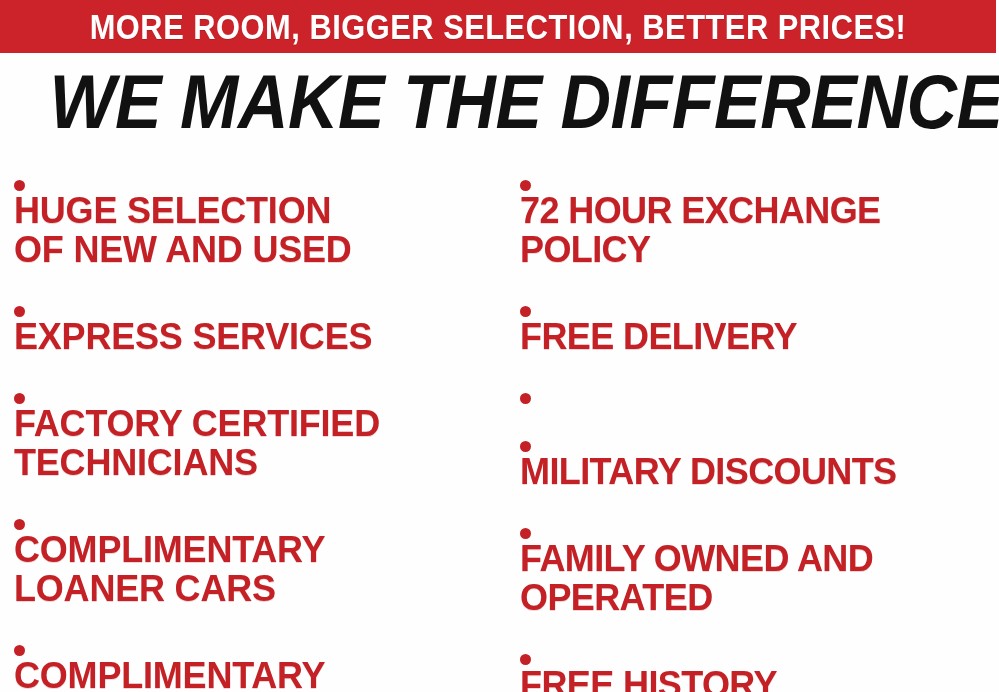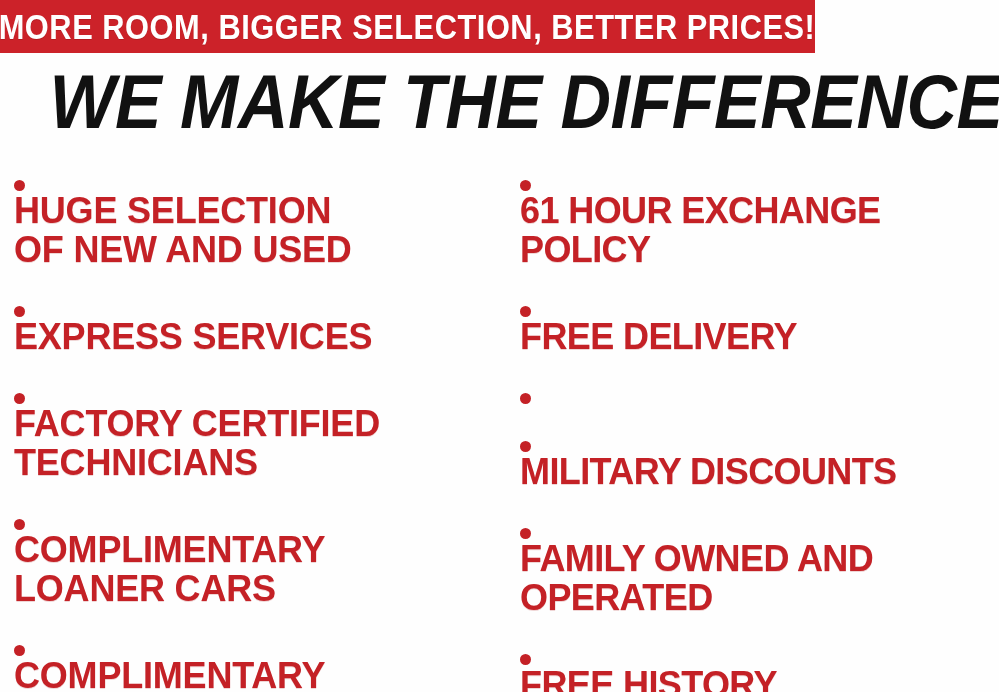--- a/index.html
+++ b/index.html
@@ -14,21 +14,21 @@
     background: #fefefe;
     overflow: hidden;
     font-family: "Liberation Sans", sans-serif;
   }
 
   
   #banner {
     position: absolute;
     left: 0;
     top: 0;
-    width: 815px;
+    width: 996px;
     height: 53px;
     background: #cc2229;
     display: flex;
     align-items: center;
     justify-content: center;
   }
   #banner-text {
     color: #ffffff;
     font-family: "Liberation Sans Narrow", "Liberation Sans", sans-serif;
     font-weight: bold;
@@ -142,21 +142,21 @@
       <span class="bullet-label">COMPLIMENTARY
 SHUTTLE SERVICE</span>
     </div>
 
   </div>
 
   <div class="column" id="col-right">
 
     <div class="bullet-item">
       <span class="bullet-dot"></span>
-      <span class="bullet-label">61 HOUR EXCHANGE
+      <span class="bullet-label">72 HOUR EXCHANGE
 POLICY</span>
     </div>
 
     <div class="bullet-item">
       <span class="bullet-dot"></span>
       <span class="bullet-label">FREE DELIVERY</span>
     </div>
 
     <div class="bullet-item">
       <span class="bullet-dot"></span>

